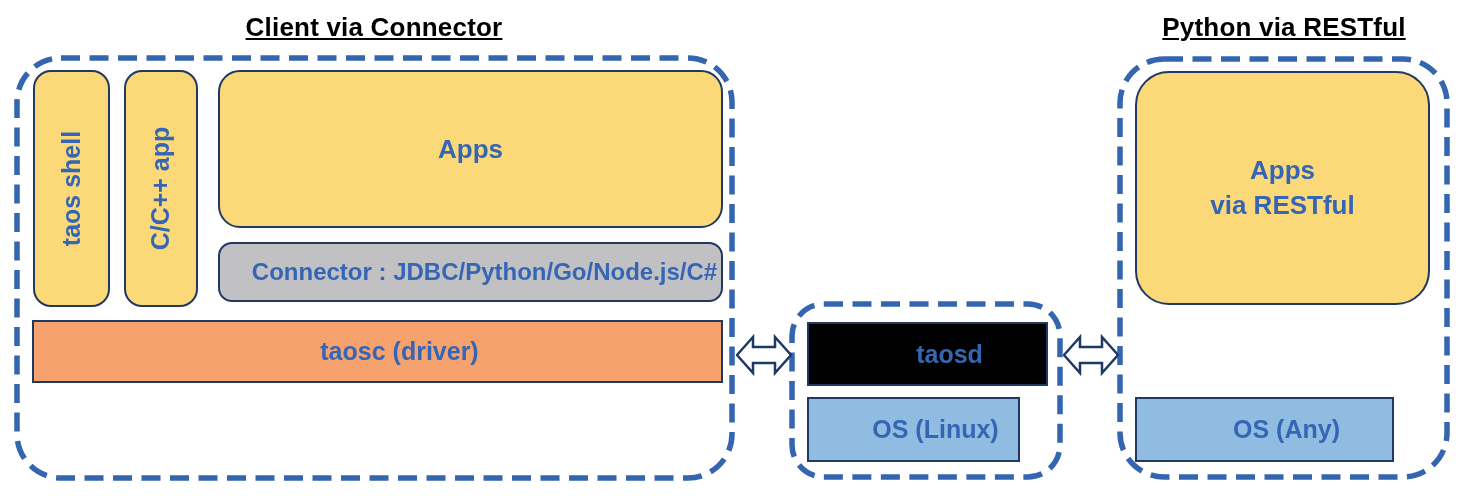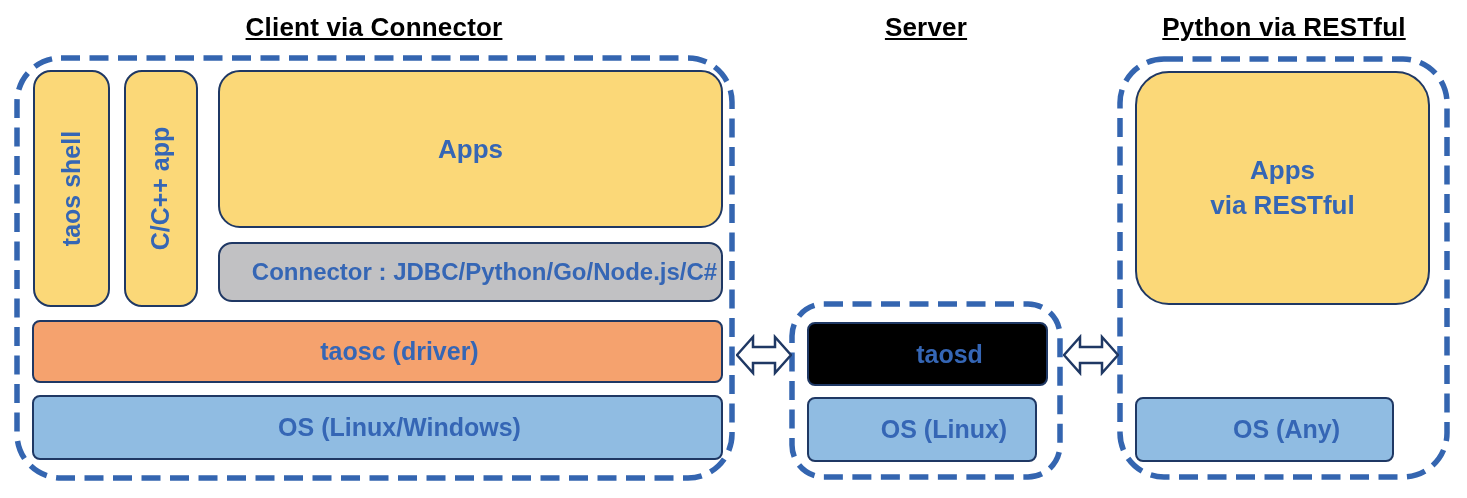--- a/index.html
+++ b/index.html
@@ -37,21 +37,21 @@
     font-weight: bold;
     color: #3566B5;
     font-size: 25px;
     text-align: center;
   }
   .yellow { background: #FBD878; }
   .orange { background: #F5A26E; }
   .gray   { background: #C1C1C3; }
   .blue   { background: #90BCE2; }
   .green  { background: #000000; }
-  .r12 { border-radius: 8px; padding-left: 44px; }
+  .r12 { border-radius: 0; padding-left: 44px; }
   .r14 { border-radius: 14px; }
   .r18 { border-radius: 18px; }
   .r22 { border-radius: 22px; }
   .r34 { border-radius: 34px; }
   .vertical span {
     transform: rotate(-90deg);
     white-space: nowrap;
     font-size: 25px;
   }
   .apps-font { font-size: 26px; }
@@ -68,21 +68,20 @@
 
 <div class="canvas">
 
   <svg class="dashed-layer" viewBox="0 0 1467 498" xmlns="http://www.w3.org/2000/svg">
     <rect x="17" y="58" width="715" height="420" rx="44" fill="none" stroke="#3465B0" stroke-width="5.5" stroke-dasharray="19 9.5"></rect>
     <rect x="792" y="304" width="268" height="173" rx="32" fill="none" stroke="#3465B0" stroke-width="5.5" stroke-dasharray="19 9.5"></rect>
     <rect x="1120" y="59" width="327" height="418" rx="44" fill="none" stroke="#3465B0" stroke-width="5.5" stroke-dasharray="19 9.5"></rect>
   </svg>
 
   <div class="title" style="left:14px; width:720px;">Client via Connector</div>
-  <div class="title" style="left:790px; width:272px;">Server</div>
   <div class="title" style="left:1118px; width:332px;">Python via RESTful</div>
 
   <div class="node yellow r18 vertical" style="left:33px; top:70px; width:77px; height:237px;">
     <span>taos shell</span>
   </div>
 
   <div class="node yellow r18 vertical" style="left:124px; top:70px; width:74px; height:237px;">
     <span>C/C++ app</span>
   </div>
 
@@ -91,33 +90,30 @@
   </div>
 
   <div class="node gray r14 connector-font" style="left:218px; top:242px; width:505px; height:60px;">
     <span>Connector : JDBC/Python/Go/Node.js/C#</span>
   </div>
 
   <div class="node orange r12" style="left:32px; top:320px; width:691px; height:63px;">
     <span>taosc (driver)</span>
   </div>
 
-  <div class="node blue r12" style="left:32px; top:395px; width:691px; height:65px;">
-    <span>OS (Linux/Windows)</span>
-  </div>
 
   <svg class="arrow" style="left:736px; top:332px;" viewBox="0 0 56 46" xmlns="http://www.w3.org/2000/svg">
     <polygon points="1,23 17,5 17,15 39,15 39,5 55,23 39,41 39,31 17,31 17,41" fill="#ffffff" stroke="#1F3864" stroke-width="2.5"></polygon>
   </svg>
 
   <div class="node green r12" style="left:807px; top:322px; width:241px; height:64px;">
     <span>taosd</span>
   </div>
 
-  <div class="node blue r12" style="left:807px; top:397px; width:230px; height:65px;">
+  <div class="node blue r12" style="left:807px; top:397px; width:213px; height:65px;">
     <span>OS (Linux)</span>
   </div>
 
   <svg class="arrow" style="left:1063px; top:332px;" viewBox="0 0 56 46" xmlns="http://www.w3.org/2000/svg">
     <polygon points="1,23 17,5 17,15 39,15 39,5 55,23 39,41 39,31 17,31 17,41" fill="#ffffff" stroke="#1F3864" stroke-width="2.5"></polygon>
   </svg>
 
   <div class="node yellow r34 apps-font two-line" style="left:1135px; top:71px; width:295px; height:234px;">
     <span>Apps</span>
     <span>via RESTful</span>

